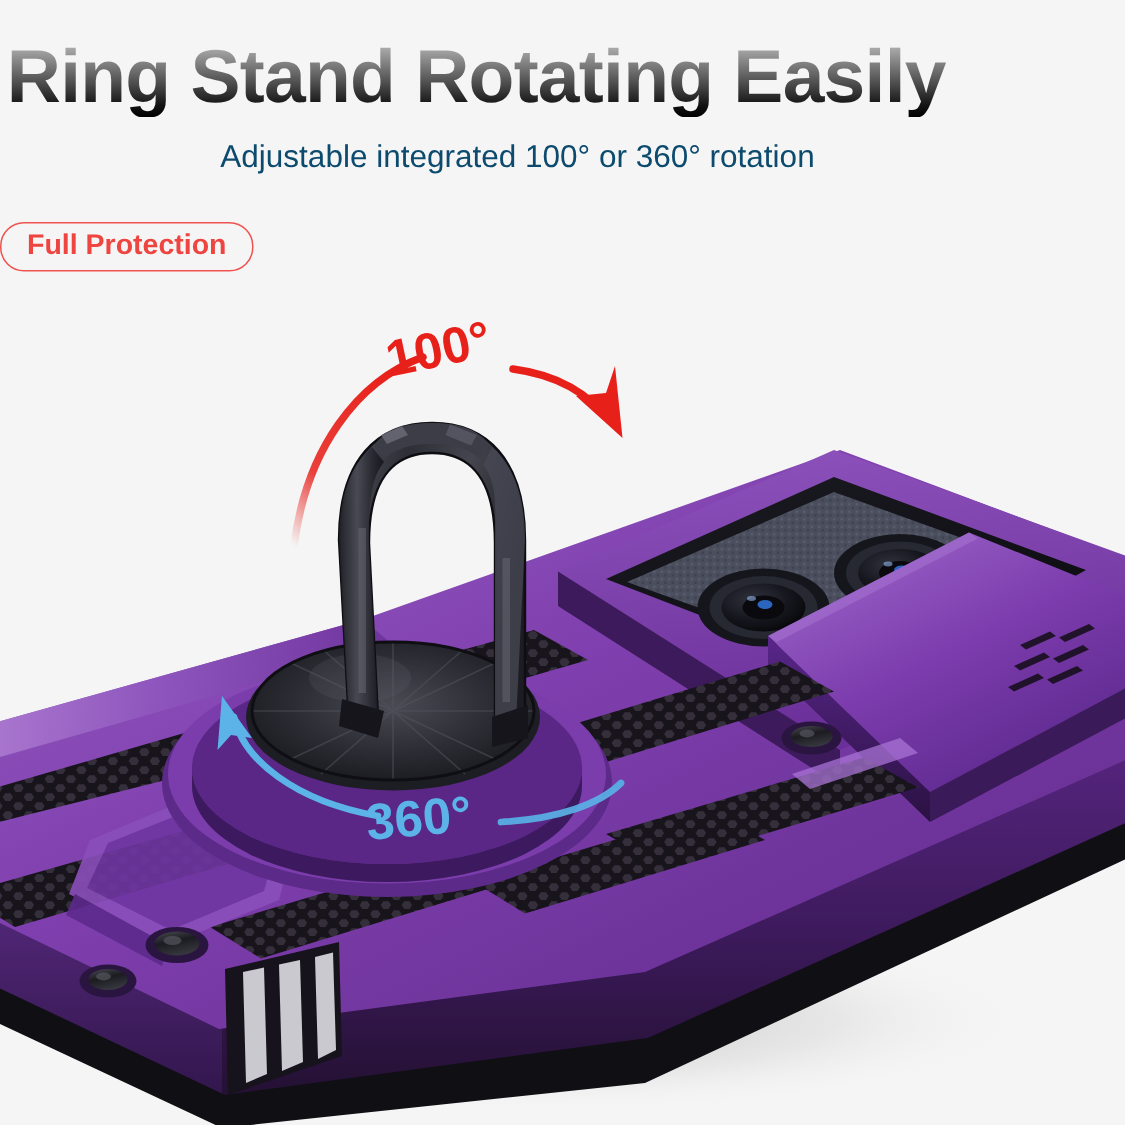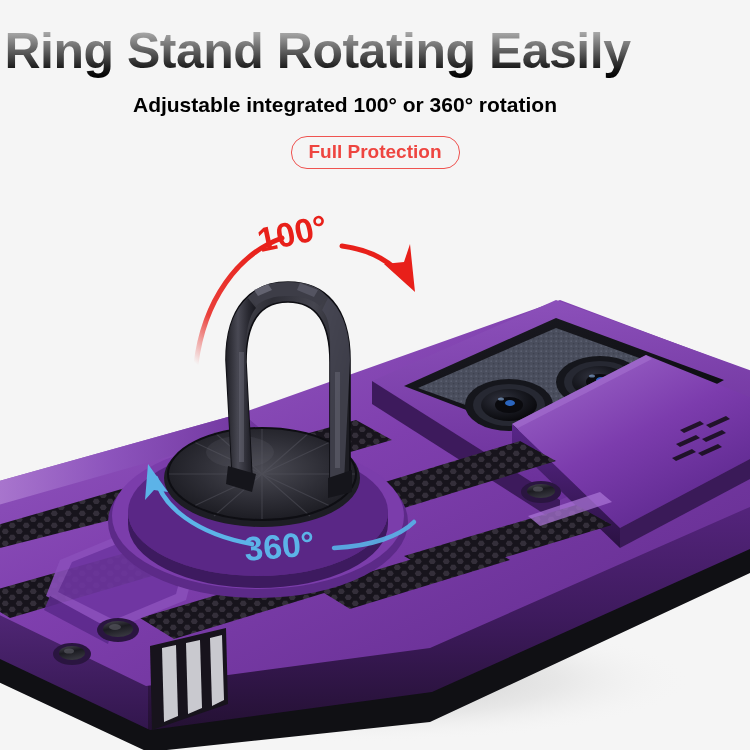--- a/index.html
+++ b/index.html
@@ -20,26 +20,26 @@
     letter-spacing:-0.5px;
     line-height:1.08;
     background:linear-gradient(180deg,#c9c9c9 0%,#8d8d8d 28%,#4a4a4a 60%,#141414 85%,#000 100%);
     -webkit-background-clip:text;background-clip:text;
     color:transparent;-webkit-text-fill-color:transparent;
     white-space:nowrap;
   }
   .subhead{
     position:absolute;left:0;top:93px;width:690px;
     text-align:center;
-    font-size:21px;font-weight:bold;color:#000000;
+    font-size:21px;font-weight:normal;color:#0c4a6e;
     white-space:nowrap;
   }
   .badge-wrap{
-    position:absolute;left:0;top:136px;width:750px;
-    text-align:center;
+    position:absolute;left:0;top:148px;width:750px;
+    text-align:left;
   }
   .badge{
     display:inline-block;
     padding:4px 17px 5px;
     border:1.6px solid #ef5350;
     border-radius:16px;
     color:#ee4540;
     font-size:19px;font-weight:bold;
     background:transparent;
   }

